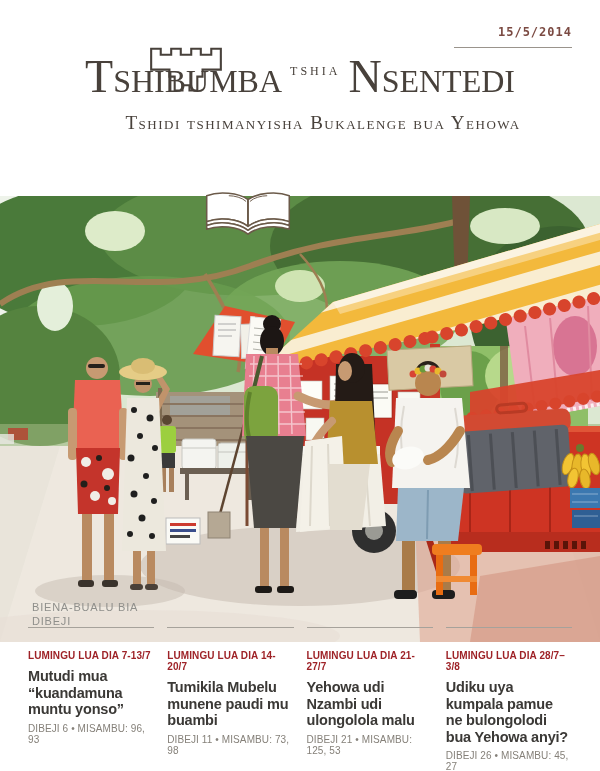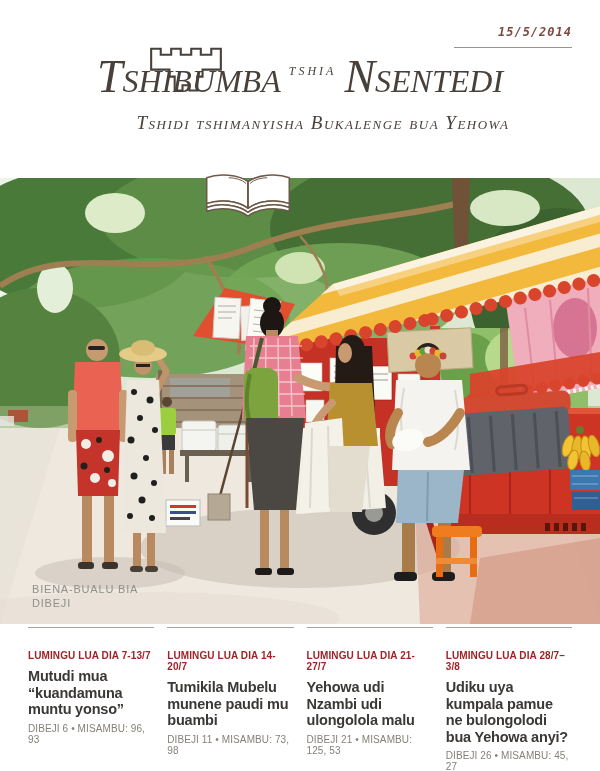--- a/index.html
+++ b/index.html
@@ -1,33 +1,33 @@
 <!DOCTYPE html>
 <html><head>
 <meta charset="utf-8">
 <style>
   html,body{margin:0;padding:0;background:#fff;}
   .page{position:relative;width:600px;height:771px;background:#ffffff;overflow:hidden;
         font-family:"Liberation Sans",sans-serif;}
   
-  .header{position:absolute;left:0;top:0;width:600px;height:178px;background:#fff;font-style:italic;}
+  .header{position:absolute;left:0;top:0;width:600px;height:178px;background:#fff;}
   .issue-date{position:absolute;right:28px;top:25px;font-family:"DejaVu Sans Mono",monospace;
         font-weight:bold;font-size:12px;letter-spacing:1px;color:#7b4a42;}
   .date-rule{position:absolute;right:28px;top:47px;width:118px;height:1px;background:#9a948c;}
   .tower{position:absolute;left:146px;top:40px;width:80px;height:54px;}
   .masthead-title{position:absolute;left:0;top:54px;width:600px;text-align:center;
         font-family:"Liberation Serif",serif;font-variant:small-caps;font-weight:normal;
         font-size:46px;line-height:1;color:#48413b;letter-spacing:0px;white-space:nowrap;}
   .masthead-title .connector{font-size:17px;letter-spacing:3px;position:relative;top:-17px;
         margin:8px 8px;text-align:right;}
   .masthead-subtitle{position:absolute;left:0;top:112px;width:600px;text-align:center;
         font-family:"Liberation Serif",serif;font-variant:small-caps;font-size:19px;
         letter-spacing:1.5px;color:#48413b;padding-left:23px;}
   
-  .photo{position:absolute;left:0;top:178px;width:496px;height:446px;}
+  .photo{position:absolute;left:0;top:196px;width:496px;height:446px;}
   .photo svg.scene{display:block;}
   .book-icon{position:absolute;left:50%;top:-12px;transform:translateX(-50%);z-index:3;}
   .photo-caption{position:absolute;left:32px;top:404px;z-index:4;color:#8f8f8b;
         font-size:11px;line-height:14px;letter-spacing:.8px;}
   
   .articles{position:absolute;left:28px;top:627px;width:544px;display:grid;
         grid-template-columns:repeat(4,1fr);column-gap:13px;}
   .article{border-top:1px solid #a6a29b;padding-top:22px;}
   .article .week{font-size:10px;font-weight:bold;color:#9e2227;margin:0 0 7px;letter-spacing:.1px;}
   .article .title{font-size:14.5px;font-weight:bold;color:#3b3936;line-height:1.14;

